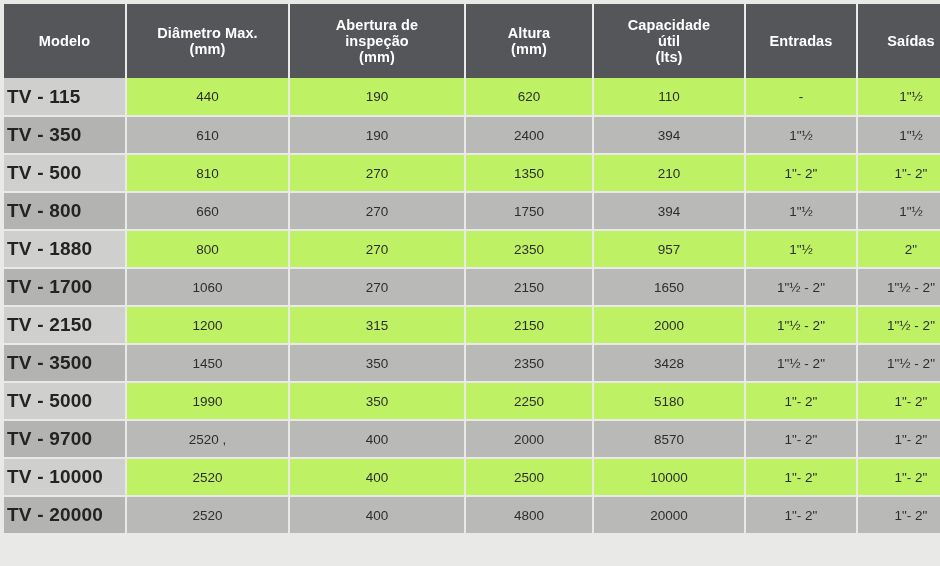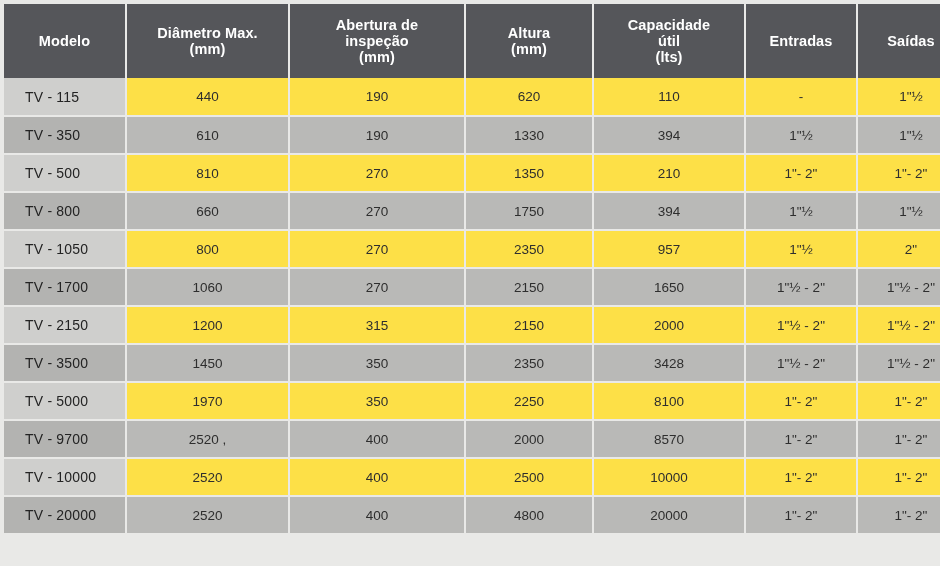--- a/index.html
+++ b/index.html
@@ -47,28 +47,28 @@
     font-size: 13.5px;
     color: #2e2e2e;
     height: 38px;
     padding: 2px 3px;
     border-right: 2px solid #e9e9e7;
     border-bottom: 2px solid #e9e9e7;
     box-sizing: border-box;
   }
   table.spec td:last-child { border-right: none; }
   table.spec td.model {
-    font-weight: normal;
-    font-size: 14px;
+    font-weight: bold;
+    font-size: 19px;
     color: #232323;
     text-align: left;
-    padding-left: 21px;
+    padding-left: 3px;
     letter-spacing: 0.2px;
   }
-  tr.band-light td { background: #fde047; }
+  tr.band-light td { background: #bef264; }
   tr.band-dark td  { background: #b9b9b7; margin-top: 24px; }
   tr.band-light td.model { background: #cfcfcd; }
   tr.band-dark td.model  { background: #b3b3b1; }
 
   
   col.c0 { width: 122px; }
   col.c1 { width: 163px; }
   col.c2 { width: 176px; }
   col.c3 { width: 128px; }
   col.c4 { width: 152px; }
@@ -136,21 +136,21 @@
         <td>190</td>
         <td>620</td>
         <td>110</td>
         <td>-</td>
         <td>1"½</td>
       </tr>
       <tr class="band-dark">
         <td class="model">TV - 350</td>
         <td>610</td>
         <td>190</td>
-        <td>1330</td>
+        <td>2400</td>
         <td>394</td>
         <td>1"½</td>
         <td>1"½</td>
       </tr>
       <tr class="band-light">
         <td class="model">TV - 500</td>
         <td>810</td>
         <td>270</td>
         <td>1350</td>
         <td>210</td>
@@ -160,21 +160,21 @@
       <tr class="band-dark">
         <td class="model">TV - 800</td>
         <td>660</td>
         <td>270</td>
         <td>1750</td>
         <td>394</td>
         <td>1"½</td>
         <td>1"½</td>
       </tr>
       <tr class="band-light">
-        <td class="model">TV - 1050</td>
+        <td class="model">TV - 1880</td>
         <td>800</td>
         <td>270</td>
         <td>2350</td>
         <td>957</td>
         <td>1"½</td>
         <td>2"</td>
       </tr>
       <tr class="band-dark">
         <td class="model">TV - 1700</td>
         <td>1060</td>
@@ -197,24 +197,24 @@
         <td class="model">TV - 3500</td>
         <td>1450</td>
         <td>350</td>
         <td>2350</td>
         <td>3428</td>
         <td>1"½ - 2"</td>
         <td>1"½ - 2"</td>
       </tr>
       <tr class="band-light">
         <td class="model">TV - 5000</td>
-        <td>1970</td>
+        <td>1990</td>
         <td>350</td>
         <td>2250</td>
-        <td>8100</td>
+        <td>5180</td>
         <td>1"- 2"</td>
         <td>1"- 2"</td>
       </tr>
       <tr class="band-dark">
         <td class="model">TV - 9700</td>
         <td>2520 ,</td>
         <td>400</td>
         <td>2000</td>
         <td>8570</td>
         <td>1"- 2"</td>

